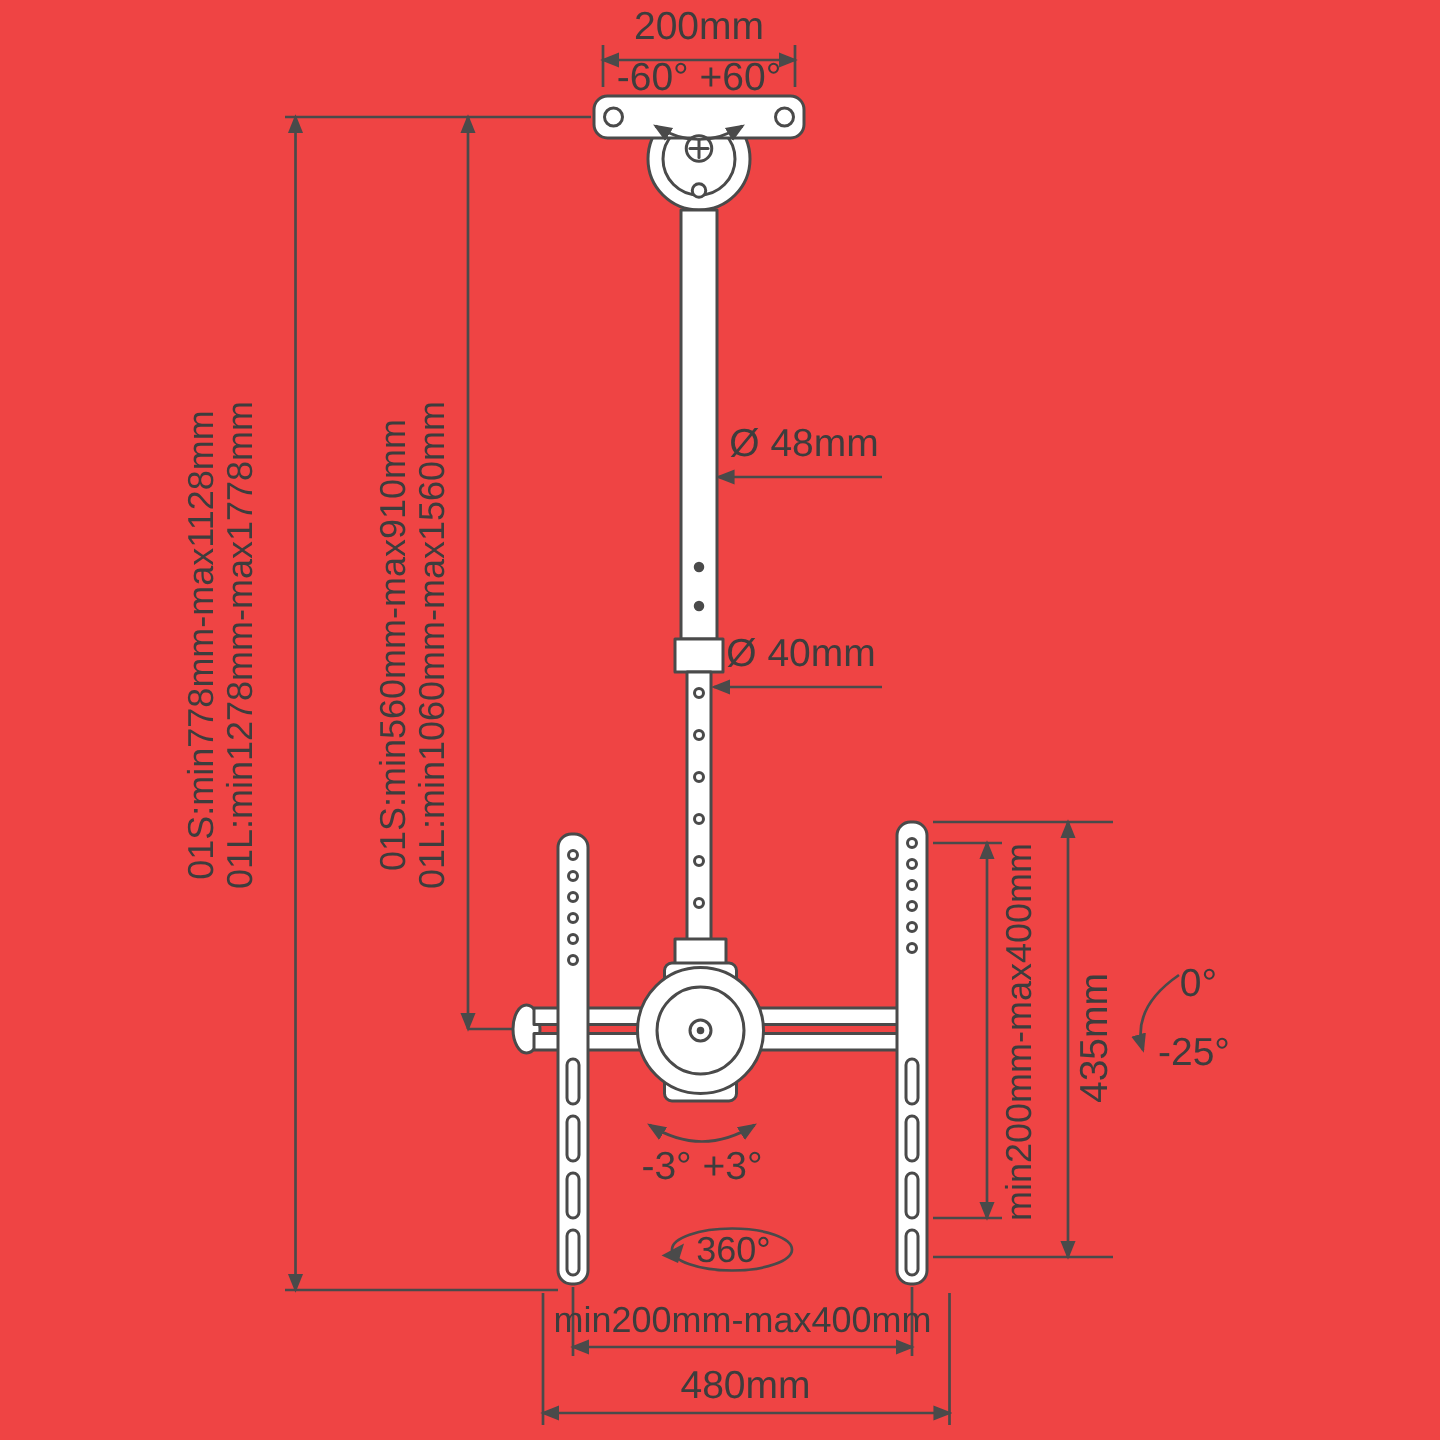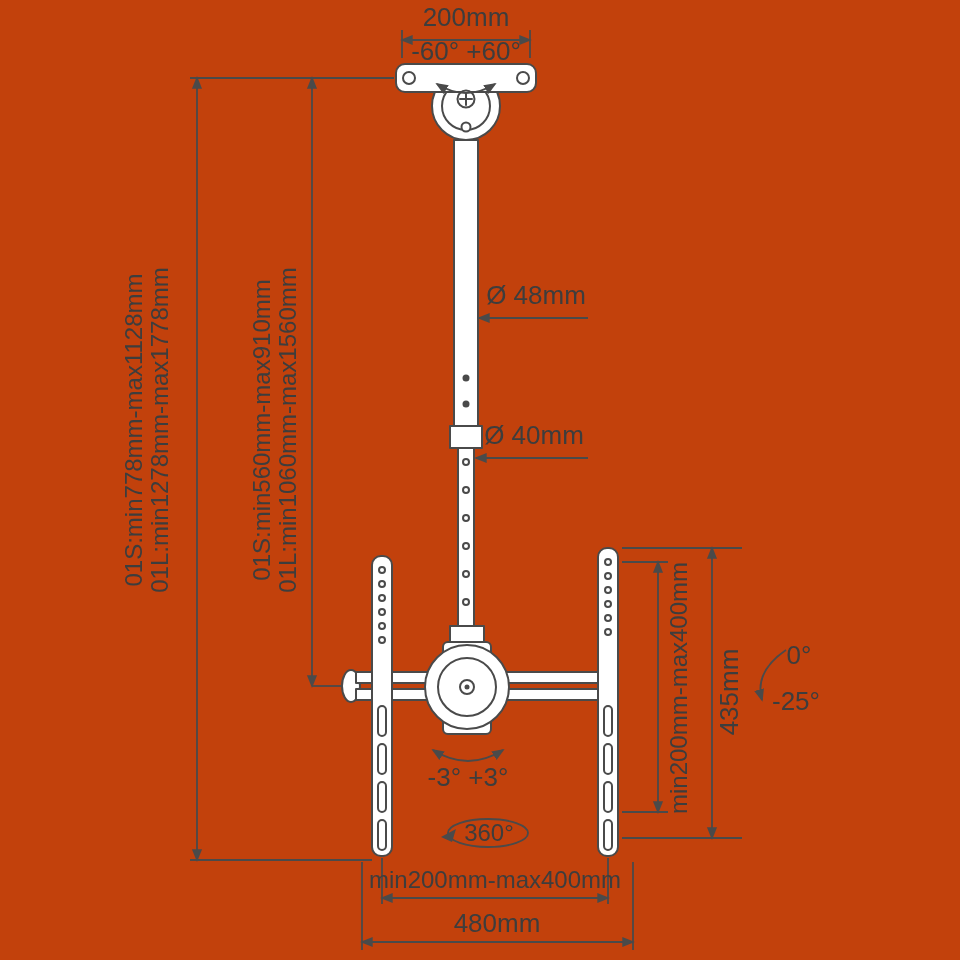--- a/index.html
+++ b/index.html
@@ -1,16 +1,16 @@
 <!DOCTYPE html>
 <html><head>
 <meta charset="utf-8">
 <style>
   html,body{margin:0;padding:0;background:#ffffff;}
-  .canvas{width:960px;height:960px;background:#c2410c;position:relative;overflow:hidden;}
+  .canvas{width:960px;height:960px;background:#ef4444;position:relative;overflow:hidden;}
   svg text{font-family:"Liberation Sans", sans-serif; fill:#3d3d3d;}
   .ln{stroke:#4a4a4a;stroke-width:2;fill:none;stroke-linejoin:round;stroke-linecap:round;}
   .fw{fill:#ffffff;}
   .dim{stroke:#4a4a4a;stroke-width:1.8;fill:none;stroke-linecap:butt;}
   .dot{fill:#4a4a4a;stroke:none;}
   .arr2{marker-start:url(#arw);marker-end:url(#arw);}
   .arr1s{marker-start:url(#arw);}
   .arr1e{marker-end:url(#arw);}
   .t-main{font-size:26px;}
   .t-sm{font-size:24px;}

